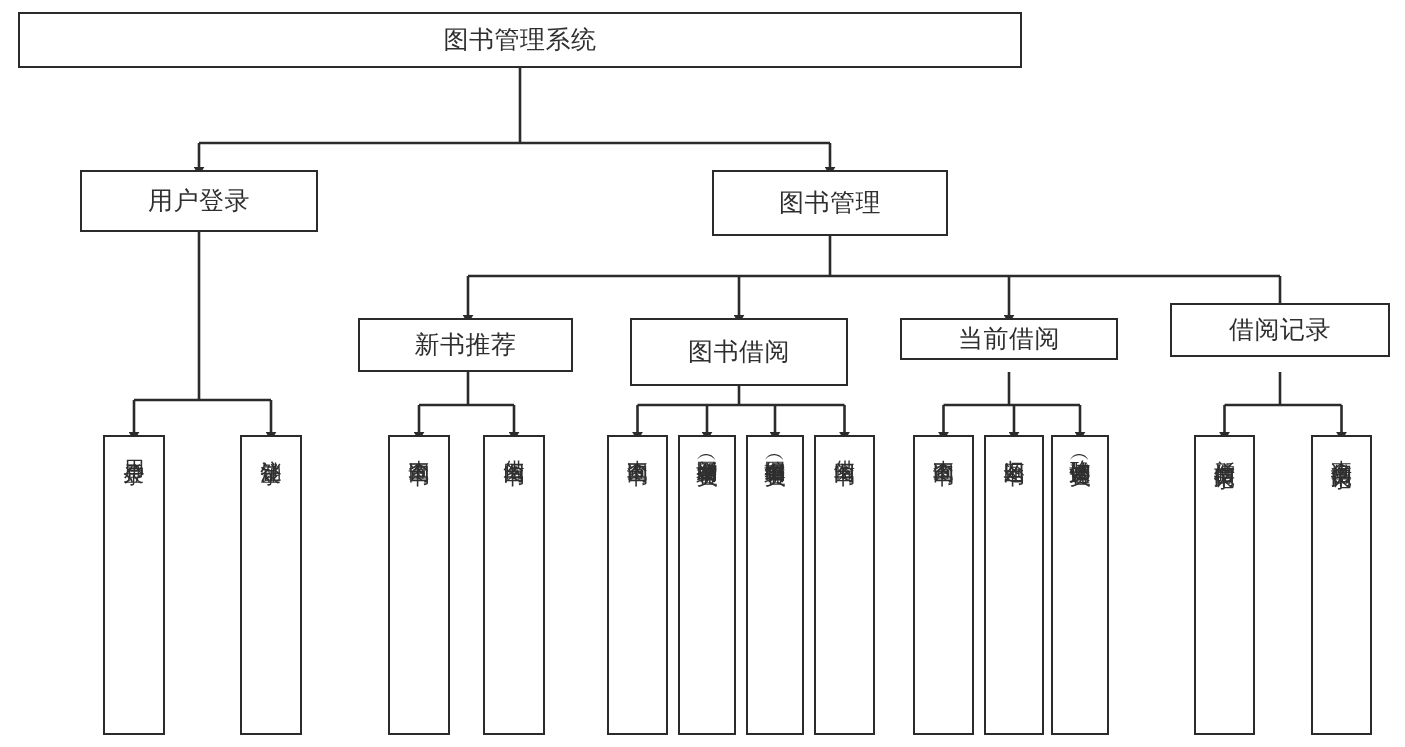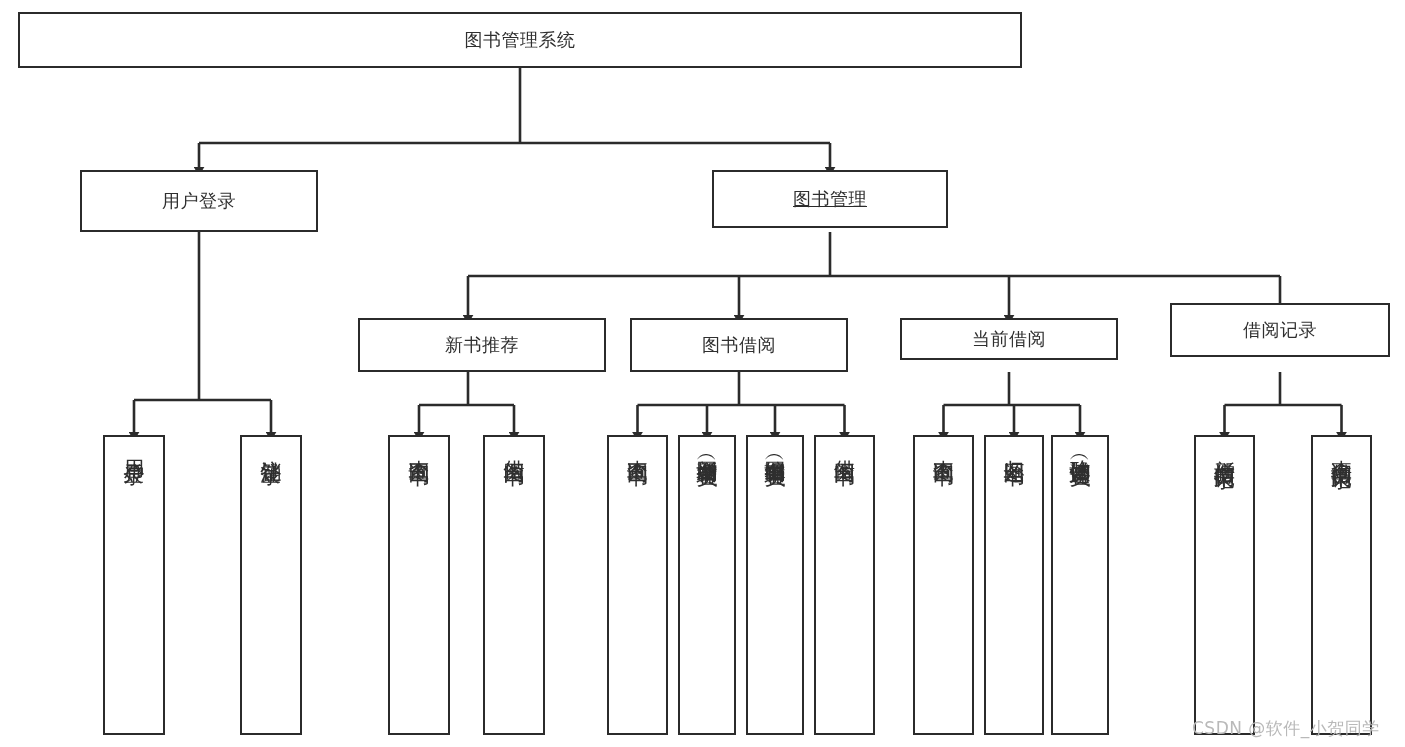--- a/index.html
+++ b/index.html
@@ -38,21 +38,21 @@
     justify-content: center;
     color: #2a2a2a;
   }
   .node .label {
     display: block;
     text-align: center;
     letter-spacing: 0.5px;
     color: #2f2f2f;
   }
   .node.horizontal .label {
-    font-size: 18px;
+    font-size: 25px;
     line-height: 1.1;
     white-space: nowrap;
   }
   .node.vertical {
     align-items: flex-start;
     justify-content: center;
     padding-top: 6px;
   }
   .node.vertical .label {
     writing-mode: vertical-rl;
@@ -122,27 +122,27 @@
       </g>
   </svg>
 
   <div id="nodes-layer">
       <div class="node horizontal" style="left: 18px; top: 12px; width: 1004px; height: 56px;">
         <span class="label">图书管理系统</span>
       </div>
       <div class="node horizontal" style="left: 80px; top: 170px; width: 238px; height: 62px;">
         <span class="label">用户登录</span>
       </div>
-      <div class="node horizontal" style="left: 712px; top: 170px; width: 236px; height: 58px; text-decoration: underline;">
+      <div class="node horizontal" style="left: 712px; top: 170px; width: 236px; height: 66px;">
         <span class="label">图书管理</span>
       </div>
-      <div class="node horizontal" style="left: 358px; top: 318px; width: 248px; height: 54px;">
+      <div class="node horizontal" style="left: 358px; top: 318px; width: 215px; height: 54px;">
         <span class="label">新书推荐</span>
       </div>
-      <div class="node horizontal" style="left: 630px; top: 318px; width: 218px; height: 54px;">
+      <div class="node horizontal" style="left: 630px; top: 318px; width: 218px; height: 68px;">
         <span class="label">图书借阅</span>
       </div>
       <div class="node horizontal" style="left: 900px; top: 318px; width: 218px; height: 42px;">
         <span class="label">当前借阅</span>
       </div>
       <div class="node horizontal" style="left: 1170px; top: 303px; width: 220px; height: 54px;">
         <span class="label">借阅记录</span>
       </div>
       <div class="node vertical" style="left: 103px; top: 435px; width: 62px; height: 300px;">
         <span class="label">用户登录</span>
@@ -178,15 +178,14 @@
         <span class="label">确认归还（管理员）</span>
       </div>
       <div class="node vertical" style="left: 1194px; top: 435px; width: 61px; height: 300px;">
         <span class="label">新增借阅记录</span>
       </div>
       <div class="node vertical" style="left: 1311px; top: 435px; width: 61px; height: 300px;">
         <span class="label">查询借阅记录</span>
       </div>
     </div>
 
-  <div class="watermark" style="left: 1192px; top: 717px;">CSDN @软件_小贺同学</div>
 
 </div>
 
 </body></html>

